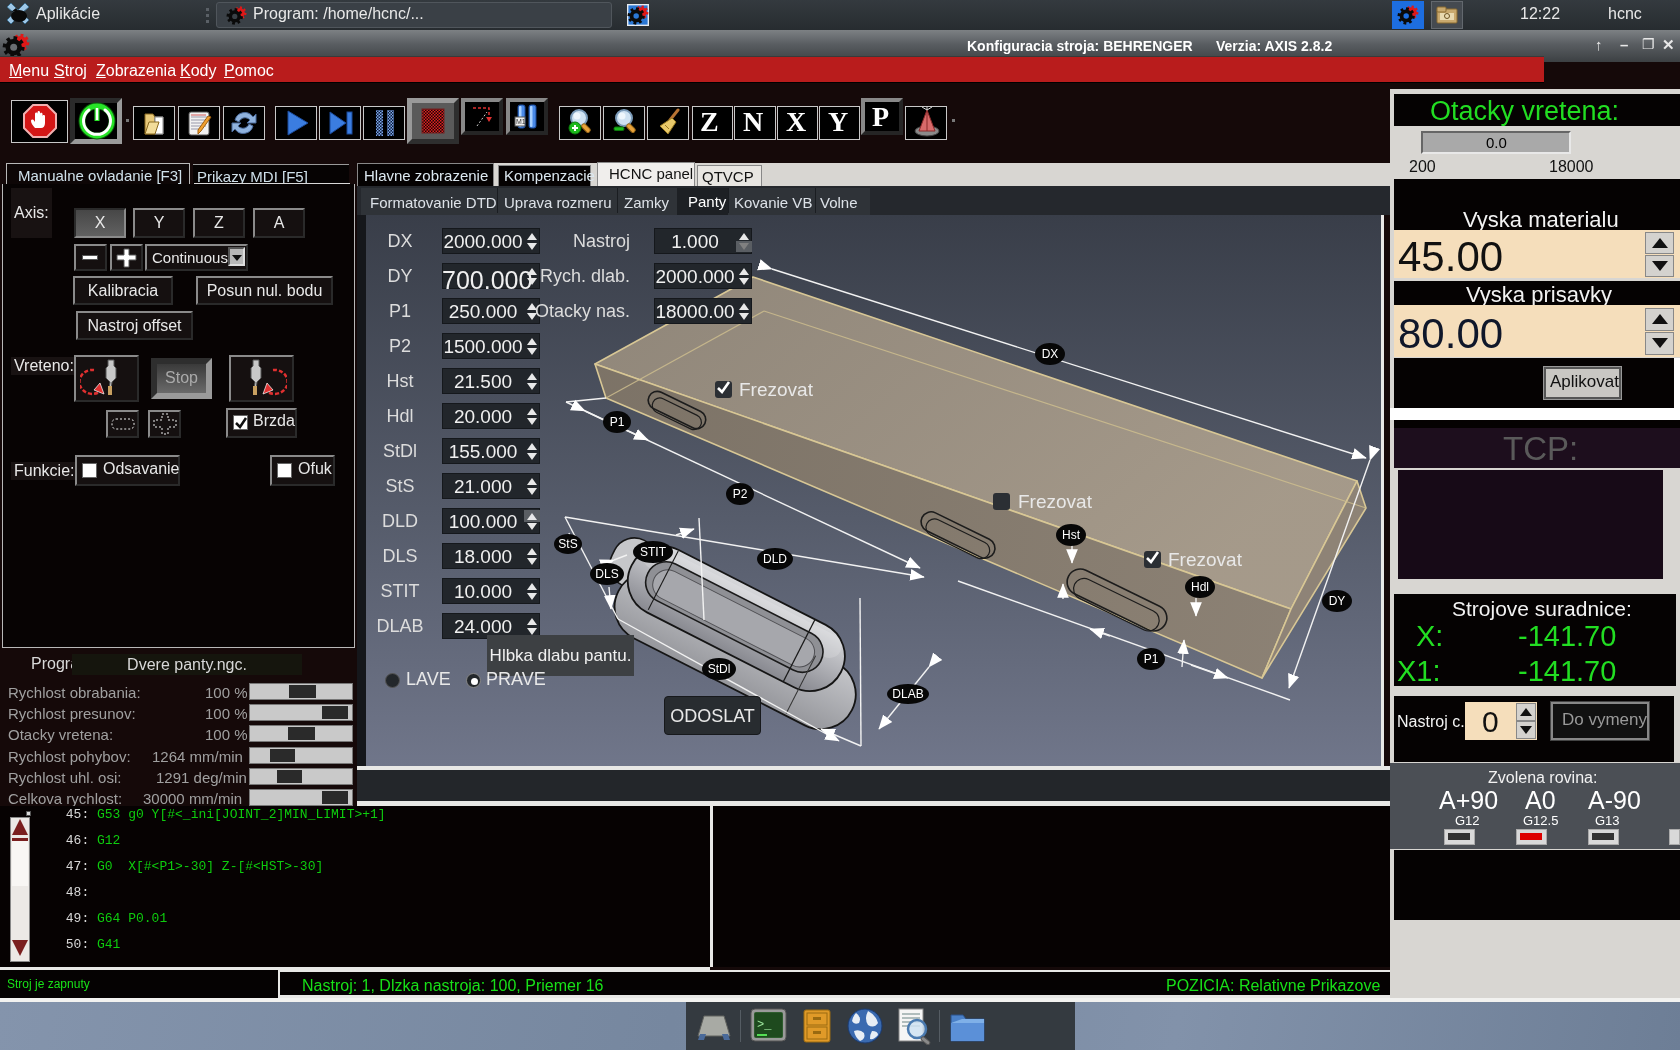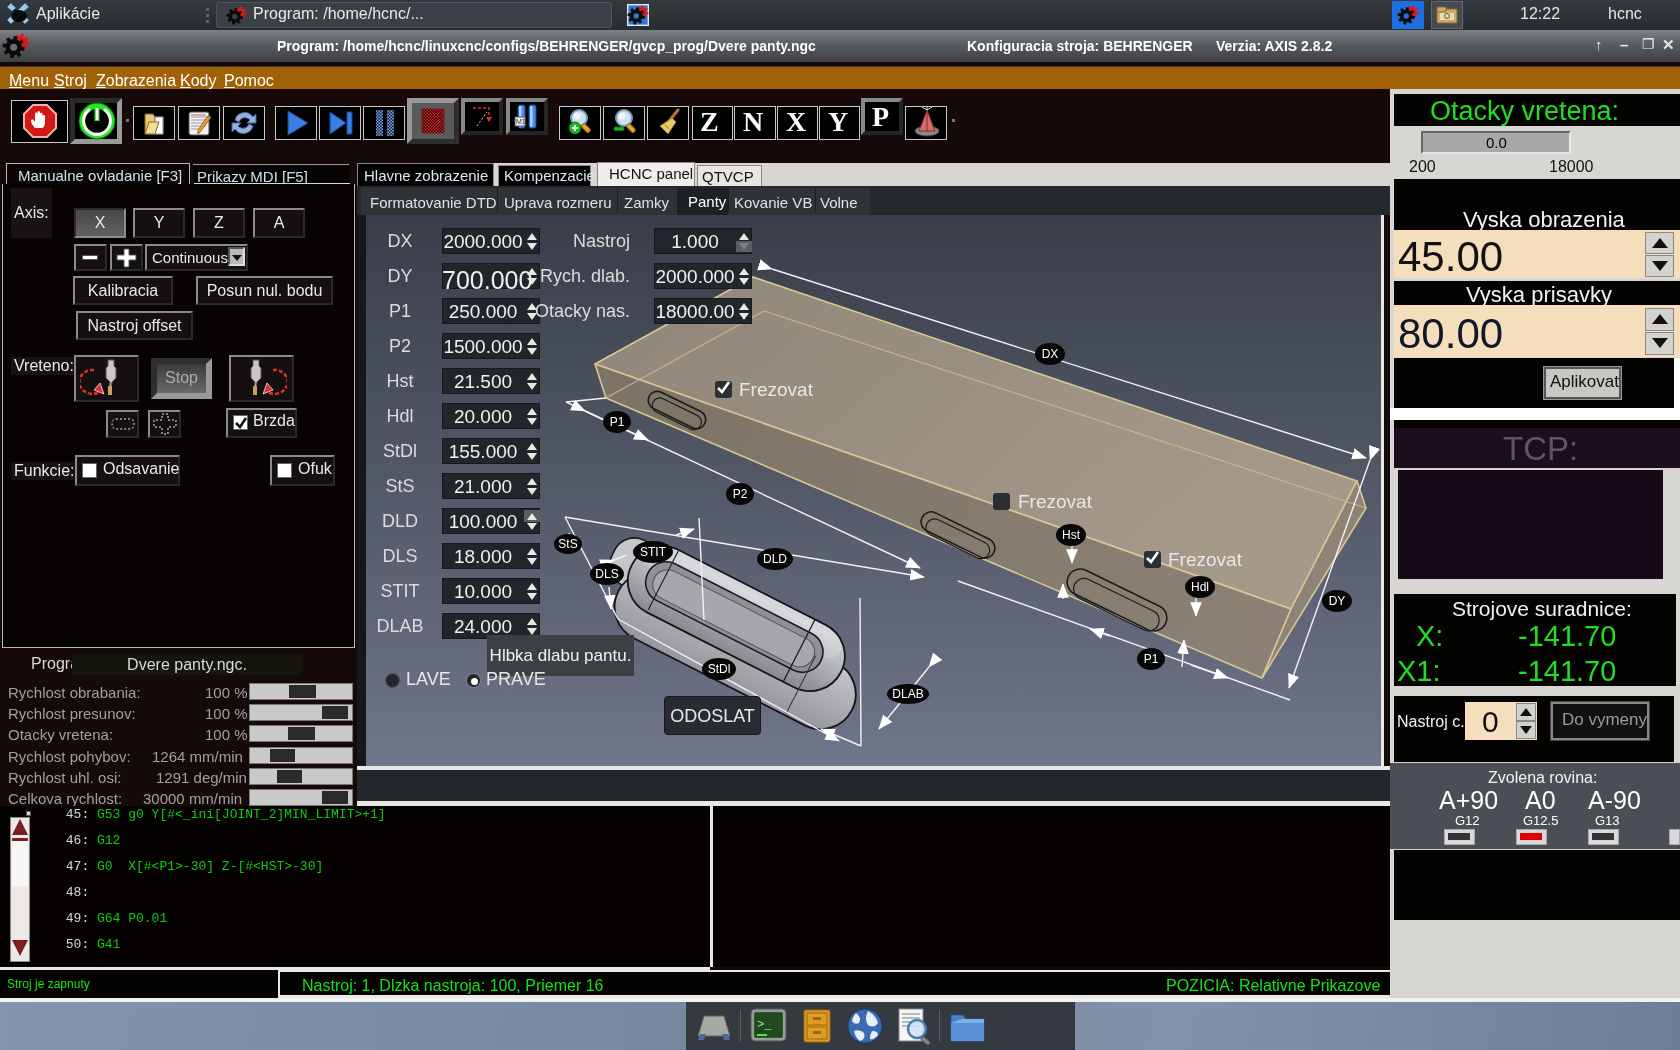--- a/index.html
+++ b/index.html
@@ -52,30 +52,29 @@
   <div class="tx" style="left:1520px;top:5px;font-size:16px;color:#e8e8e8;">12:22</div>
   <div class="tx" style="left:1608px;top:5px;font-size:16px;color:#e8e8e8;">hcnc</div>
 </div>
 
 <div class="abs" id="titlebar" style="left:0;top:30px;width:1680px;height:32px;background:linear-gradient(#7d8184,#595d61 45%,#3c4043);">
   <svg class="abs" style="left:2px;top:2px" width="28" height="28" viewBox="0 0 24 24">
     <path d="M23.5 9.0 L23.0 11.6 L21.1 11.1 L20.0 12.7 L21.3 14.3 L19.1 15.8 L18.1 14.1 L16.2 14.5 L16.0 16.5 L13.4 16.0 L13.9 14.1 L12.3 13.0 L10.7 14.3 L9.2 12.1 L10.9 11.1 L10.5 9.2 L8.5 9.0 L9.0 6.4 L10.9 6.9 L12.0 5.3 L10.7 3.7 L12.9 2.2 L13.9 3.9 L15.8 3.5 L16.0 1.5 L18.6 2.0 L18.1 3.9 L19.7 5.0 L21.3 3.7 L22.8 5.9 L21.1 6.9 L21.5 8.8 Z" fill="#e01818"></path>
     <path d="M19.5 13.0 L18.9 16.3 L16.5 15.7 L15.1 17.8 L16.7 19.7 L14.0 21.6 L12.7 19.5 L10.3 20.0 L10.0 22.5 L6.7 21.9 L7.3 19.5 L5.2 18.1 L3.3 19.7 L1.4 17.0 L3.5 15.7 L3.0 13.3 L0.5 13.0 L1.1 9.7 L3.5 10.3 L4.9 8.2 L3.3 6.3 L6.0 4.4 L7.3 6.5 L9.7 6.0 L10.0 3.5 L13.3 4.1 L12.7 6.5 L14.8 7.9 L16.7 6.3 L18.6 9.0 L16.5 10.3 L17.0 12.7 Z" fill="#0a0a0a"></path>
     <circle cx="10" cy="13" r="3" fill="#6a6e72"></circle>
   </svg>
-  <div class="tx" style="left:277px;top:8px;font-size:14px;font-weight:bold;color:#fff;">Program:  /home/hcnc/linuxcnc/configs/BEHRENGER/gvcp_prog/Dvere panty.ngc</div>
   <div class="tx" style="left:967px;top:8px;font-size:14px;font-weight:bold;color:#fff;">Konfiguracia stroja: BEHRENGER</div>
   <div class="tx" style="left:1216px;top:8px;font-size:14px;font-weight:bold;color:#fff;">Verzia: AXIS 2.8.2</div>
   <div class="tx" style="left:1595px;top:6px;font-size:15px;color:#e8e8e8;">↑</div>
   <div class="tx" style="left:1620px;top:6px;font-size:15px;color:#e8e8e8;font-weight:bold;">–</div>
   <div class="tx" style="left:1642px;top:6px;font-size:14px;color:#e8e8e8;">❐</div>
   <div class="tx" style="left:1662px;top:6px;font-size:15px;color:#e8e8e8;font-weight:bold;">✕</div>
 </div>
 
-<div class="abs" id="menubar" style="left:0;top:66px;width:1680px;height:27px;background:#a16207;border-top:1px solid #3a3a3a;border-bottom:1px solid #000;">
+<div class="abs" id="menubar" style="left:0;top:56px;width:1544px;height:27px;background:#b91c1c;border-top:1px solid #3a3a3a;border-bottom:1px solid #000;">
   <div class="tx" style="left:9px;top:5px;font-size:16px;color:#fff;"><u>M</u>enu</div>
   <div class="tx" style="left:54px;top:5px;font-size:16px;color:#fff;"><u>S</u>troj</div>
   <div class="tx" style="left:96px;top:5px;font-size:16px;color:#fff;"><u>Z</u>obrazenia</div>
   <div class="tx" style="left:180px;top:5px;font-size:16px;color:#fff;"><u>K</u>ody</div>
   <div class="tx" style="left:224px;top:5px;font-size:16px;color:#fff;"><u>P</u>omoc</div>
 </div>
 
 <div class="abs" id="toolbar" style="left:0;top:89px;width:1680px;height:72px;background:#150909;">
 
   <div class="abs" style="left:11px;top:11px;width:57px;height:43px;background:#000;border:1px solid #c8c8c8;"></div>
@@ -630,21 +629,21 @@
 <div class="abs" id="rightpanel" style="left:1390px;top:89px;width:290px;height:909px;background:#d8d6d2;">
 
   <div class="abs" style="left:4px;top:5px;width:286px;height:32px;background:#050202;"></div>
   <div class="tx" style="left:40px;top:7px;font-size:27px;color:#22dd22;">Otacky vretena:</div>
   <div class="abs" style="left:31px;top:42px;width:150px;height:23px;background:#a9a9a9;border-top:2px solid #666;border-left:2px solid #666;border-right:2px solid #e8e8e8;border-bottom:2px solid #e8e8e8;"></div>
   <div class="tx" style="left:96px;top:45px;font-size:15px;color:#000;">0.0</div>
   <div class="tx" style="left:19px;top:69px;font-size:16px;color:#111;">200</div>
   <div class="tx" style="left:159px;top:69px;font-size:16px;color:#111;">18000</div>
 
   <div class="abs" style="left:4px;top:90px;width:286px;height:51px;background:#050202;"></div>
-  <div class="tx" style="left:73px;top:118px;font-size:22px;color:#f2f2f2;">Vyska obrazenia</div>
+  <div class="tx" style="left:73px;top:118px;font-size:22px;color:#f2f2f2;">Vyska materialu</div>
   <div class="abs" style="left:4px;top:141px;width:286px;height:48px;background:#f5debb;"></div>
   <div class="tx" style="left:8px;top:144px;font-size:42px;color:#111;">45.00</div>
   <div class="abs" style="left:255px;top:143px;width:29px;height:22px;background:#d4d2ce;border:1px solid #888;"></div>
   <div class="abs" style="left:262px;top:149px;width:0;height:0;border-left:8px solid transparent;border-right:8px solid transparent;border-bottom:10px solid #111;"></div>
   <div class="abs" style="left:255px;top:166px;width:29px;height:22px;background:#d4d2ce;border:1px solid #888;"></div>
   <div class="abs" style="left:262px;top:172px;width:0;height:0;border-left:8px solid transparent;border-right:8px solid transparent;border-top:10px solid #111;"></div>
 
   <div class="abs" style="left:4px;top:192px;width:286px;height:24px;background:#050202;"></div>
   <div class="tx" style="left:76px;top:193px;font-size:22px;color:#f2f2f2;">Vyska prisavky</div>
   <div class="abs" style="left:4px;top:216px;width:286px;height:52px;background:#f5debb;"></div>

